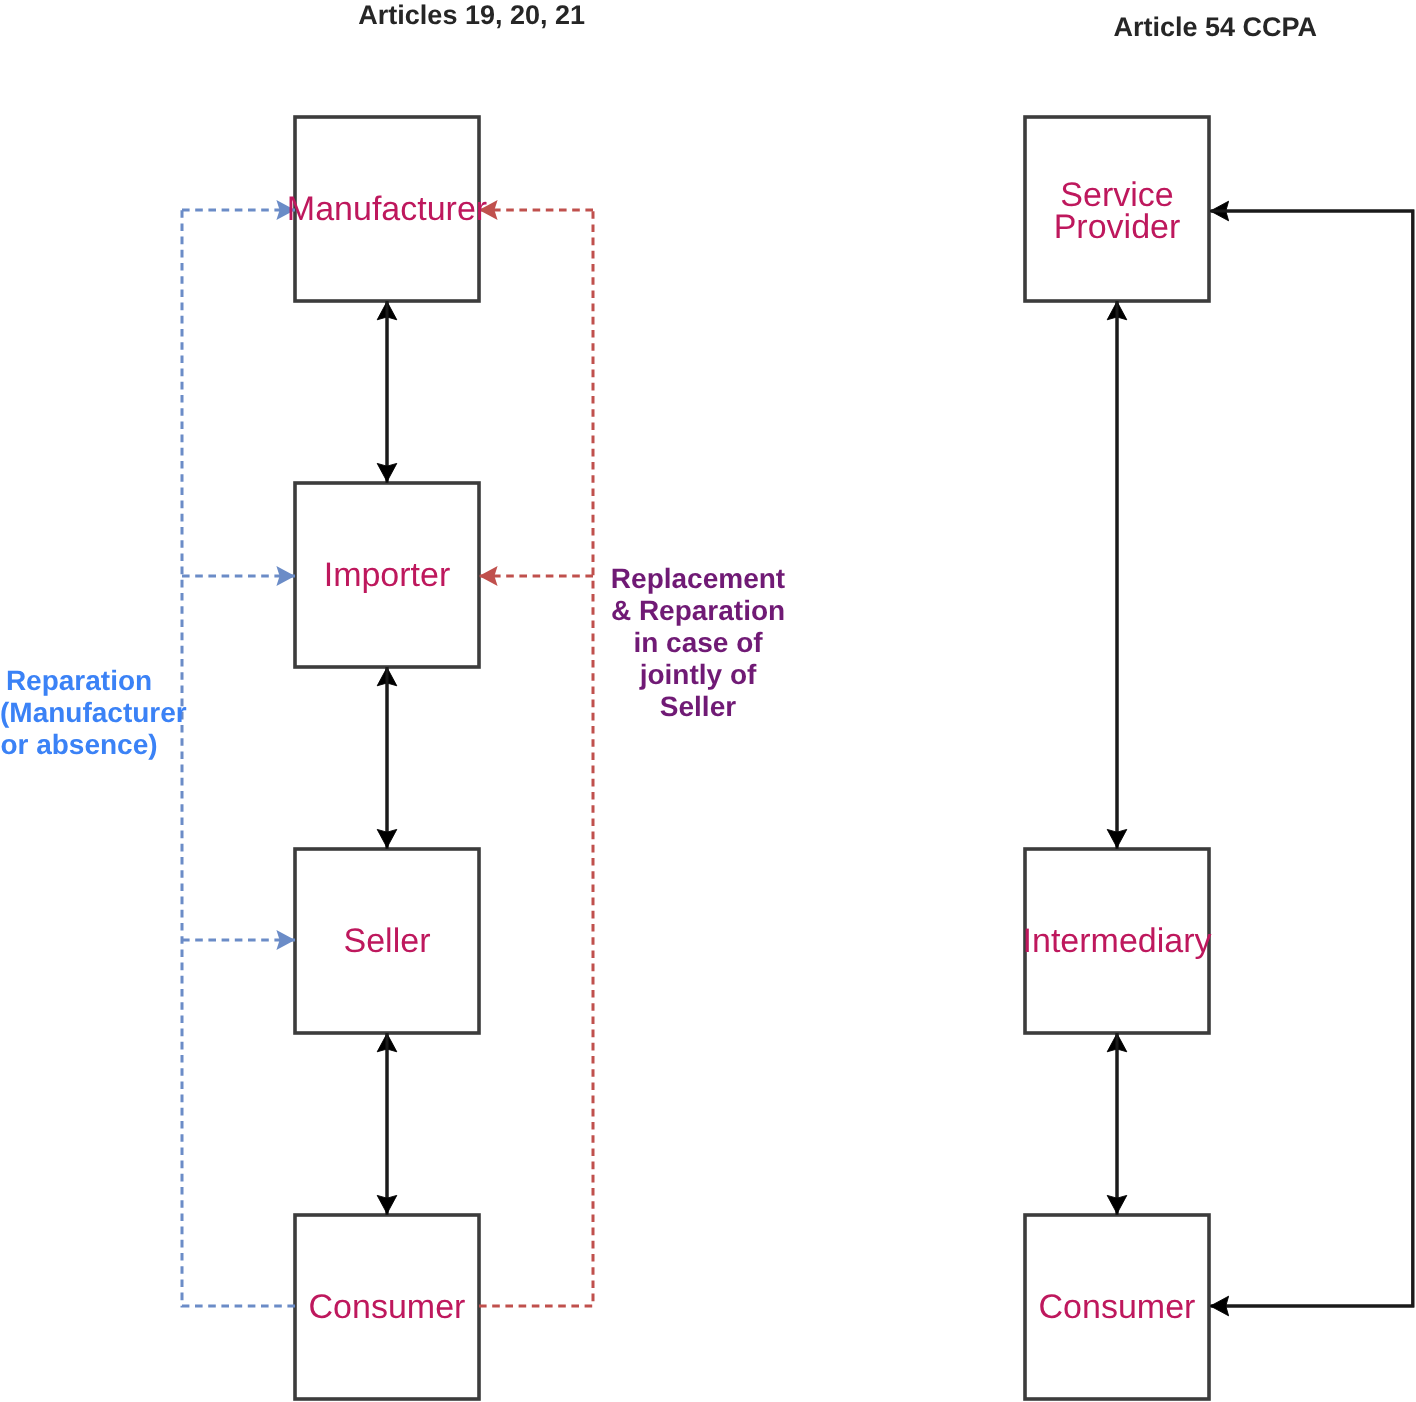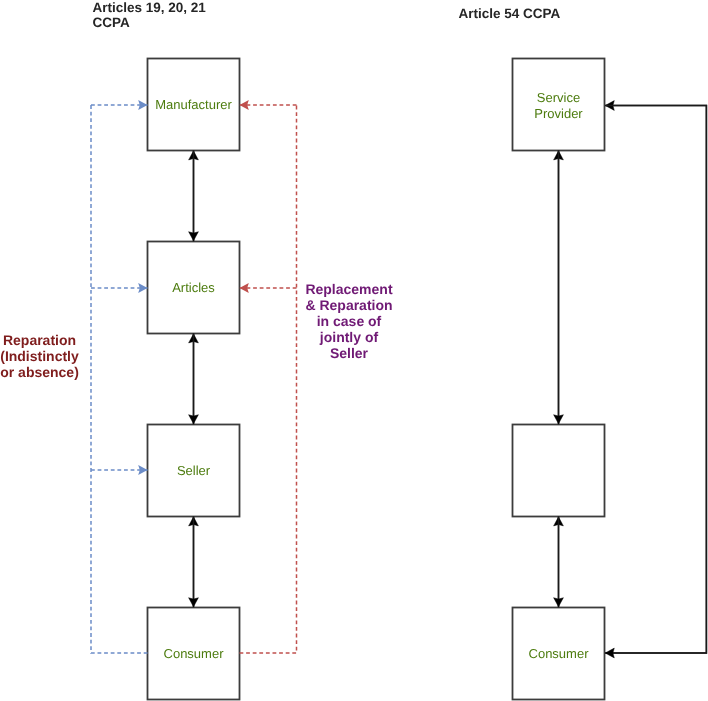--- a/index.html
+++ b/index.html
@@ -1,21 +1,21 @@
 <!DOCTYPE html>
 <html><head>
 <meta charset="utf-8">
 <style>
   html,body{margin:0;padding:0;}
   body{width:708px;height:701px;background:#ffffff;font-family:"Liberation Sans",sans-serif;overflow:hidden;
        -webkit-font-smoothing:antialiased;text-rendering:geometricPrecision;}
   #stage{position:relative;width:708px;height:701px;}
   svg.layer{position:absolute;left:0;top:0;width:708px;height:701px;}
-  .boxlabel{position:absolute;display:flex;align-items:center;justify-content:center;text-align:center;color:#4d7c0f;font-size:13px;line-height:16.3px;padding-top:1.6px;box-sizing:border-box;}
-  .title{position:absolute;text-align:left;font-weight:bold;font-size:13.5px;line-height:14.2px;color:#262626;}
+  .boxlabel{position:absolute;display:flex;align-items:center;justify-content:center;text-align:center;color:#be185d;font-size:17px;line-height:16.3px;padding-top:1.6px;box-sizing:border-box;}
+  .title{position:absolute;text-align:right;font-weight:bold;font-size:13.5px;line-height:14.2px;color:#262626;}
   .sidetext{position:absolute;text-align:center;font-weight:bold;font-size:14px;line-height:16px;}
 </style>
 </head>
 <body>
 
 <div id="stage">
 
   <svg class="layer" viewBox="0 0 708 701">
     <defs>
       <marker id="ah" markerWidth="14" markerHeight="14" refX="10.4" refY="7" orient="auto" markerUnits="userSpaceOnUse">
@@ -72,38 +72,38 @@
 
     <g stroke="#c0504d" stroke-width="1.5" fill="none" stroke-dasharray="3.8 2.8">
       <path d="M239.5,653 L296.5,653 L296.5,105"></path>
       <line x1="296.5" y1="105" x2="239.5" y2="105" marker-end="url(#ahr)"></line>
       <line x1="296.5" y1="288" x2="239.5" y2="288" marker-end="url(#ahr)"></line>
     </g>
   </svg>
 
   <div class="title" style="left:92.5px;top:0px;width:200px;height:32px;">
     <div style="position:absolute;left:0;top:1.2px;width:200px;">Articles 19, 20, 21</div>
-    <div style="position:absolute;left:0;top:15.9px;width:200px;">CCPA</div>
   </div>
   <div class="title" style="left:458.5px;top:0px;width:200px;height:32px;">
     <div style="position:absolute;left:0;top:7.2px;width:200px;">Article 54 CCPA</div>
   </div>
 
   <div class="boxlabel" style="left:147.5px;top:58.5px;width:92px;height:92px;">Manufacturer</div>
-  <div class="boxlabel" style="left:147.5px;top:241.5px;width:92px;height:92px;">Articles</div>
+  <div class="boxlabel" style="left:147.5px;top:241.5px;width:92px;height:92px;">Importer</div>
   <div class="boxlabel" style="left:147.5px;top:424.5px;width:92px;height:92px;">Seller</div>
   <div class="boxlabel" style="left:147.5px;top:607.5px;width:92px;height:92px;">Consumer</div>
 
   <div class="boxlabel" style="left:512.5px;top:59.5px;width:92px;height:92px;white-space:pre-line;">Service
 Provider</div>
+  <div class="boxlabel" style="left:512.5px;top:424.5px;width:92px;height:92px;">Intermediary</div>
   <div class="boxlabel" style="left:512.5px;top:607.5px;width:92px;height:92px;">Consumer</div>
 
-  <div class="sidetext" style="left:0px;top:332px;width:79px;color:#7f1d1d;">
+  <div class="sidetext" style="left:0px;top:332px;width:79px;color:#3b82f6;">
     <div>Reparation</div>
-    <div>(Indistinctly</div>
+    <div>(Manufacturer</div>
     <div>or absence)</div>
   </div>
 
   <div class="sidetext" style="left:303px;top:280.5px;width:92px;color:#701a75;">
     <div>Replacement</div>
     <div>&amp; Reparation</div>
     <div>in case of</div>
     <div>jointly of</div>
     <div>Seller</div>
   </div>

